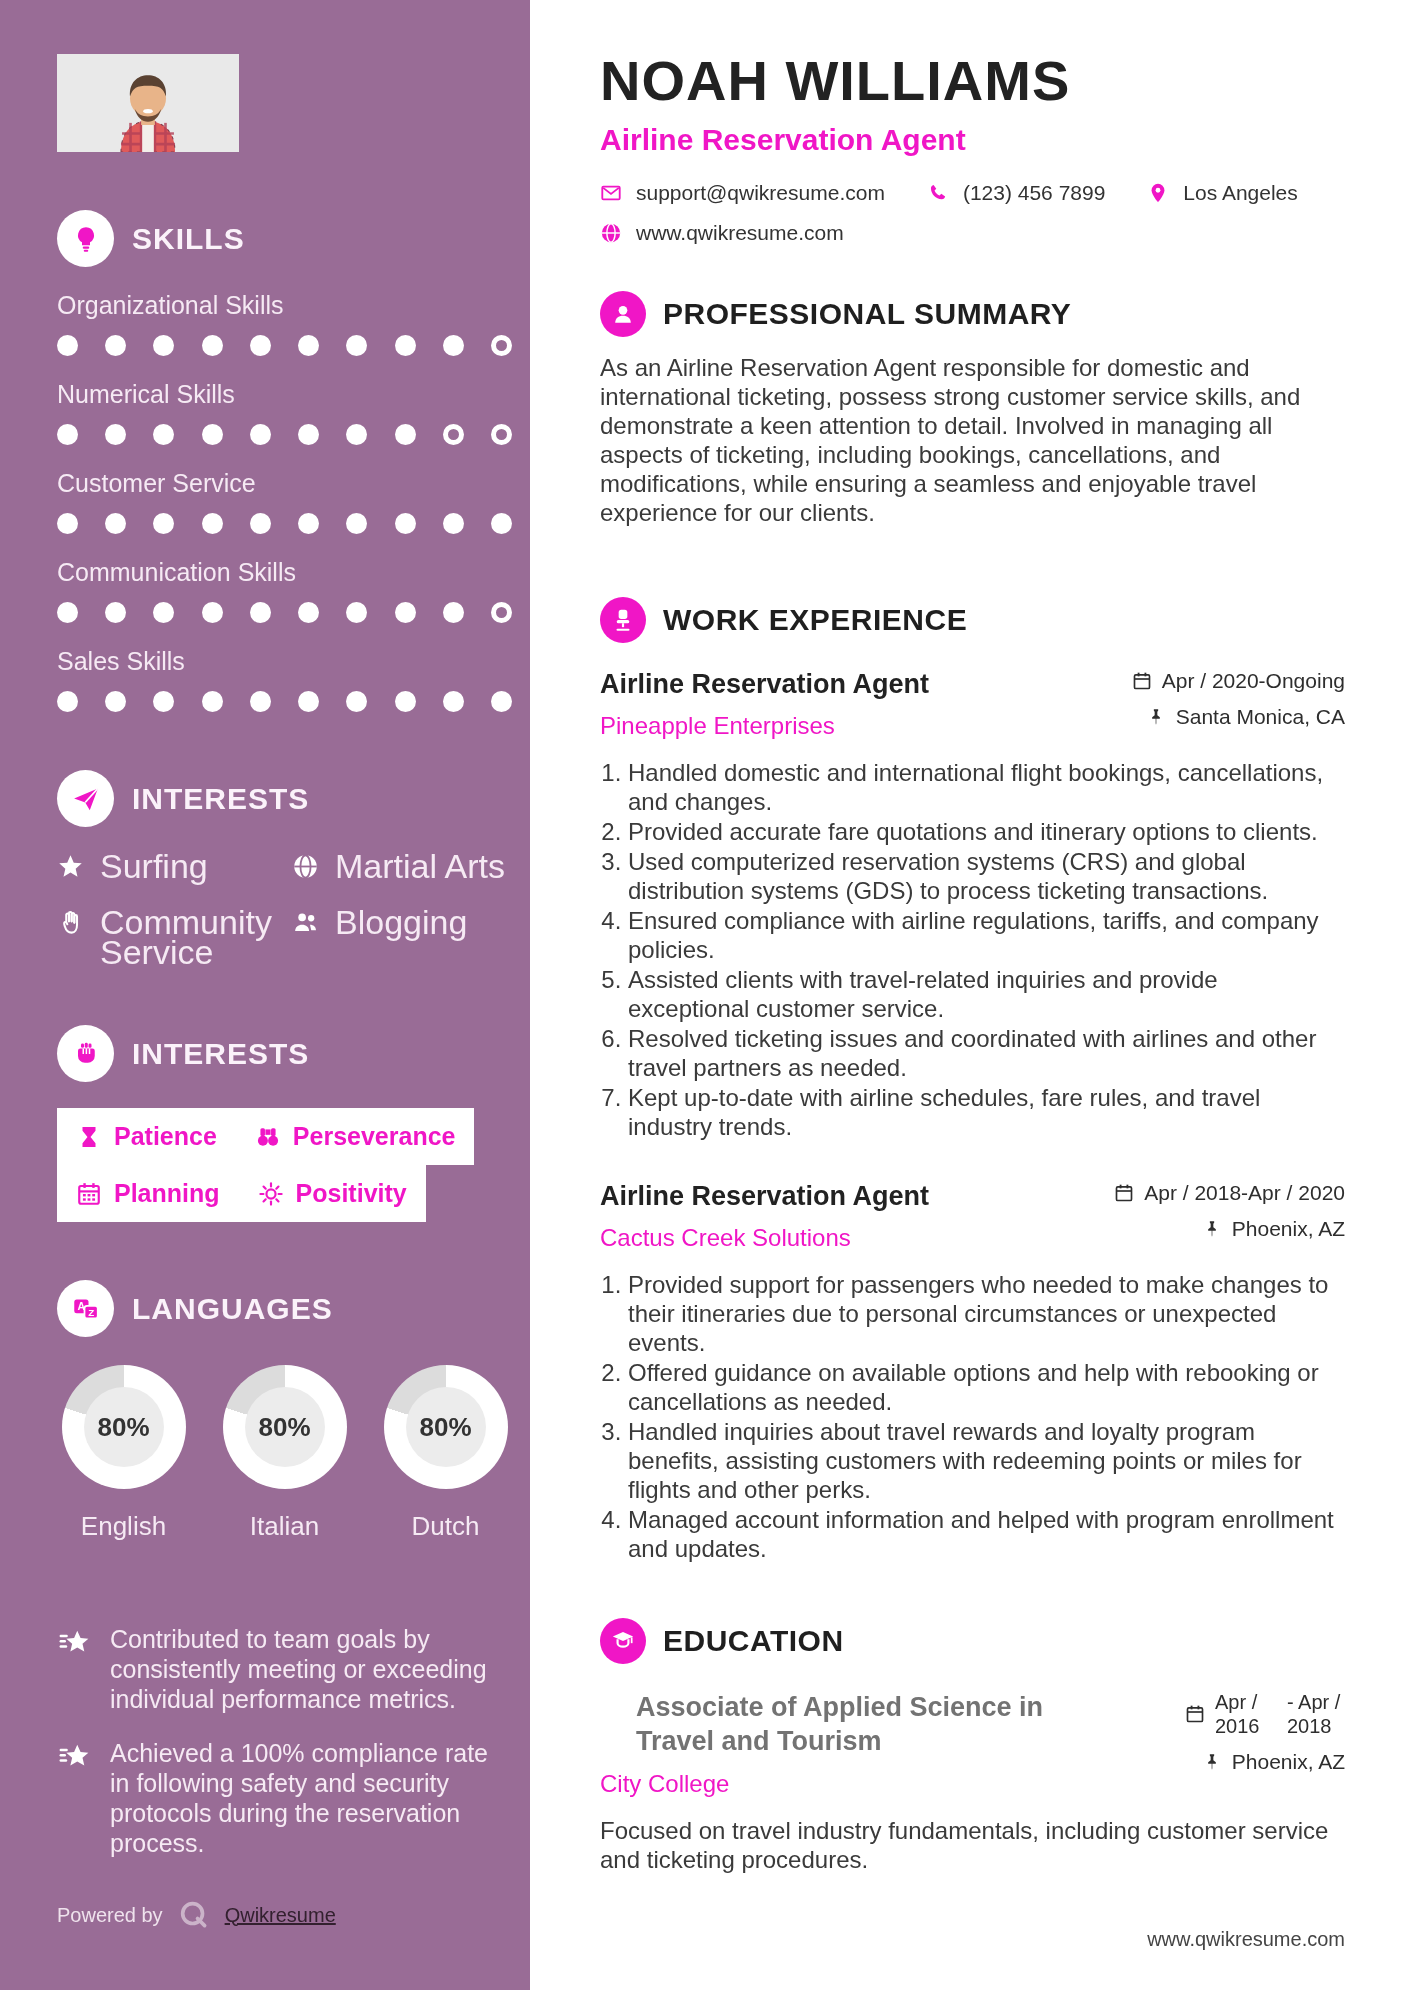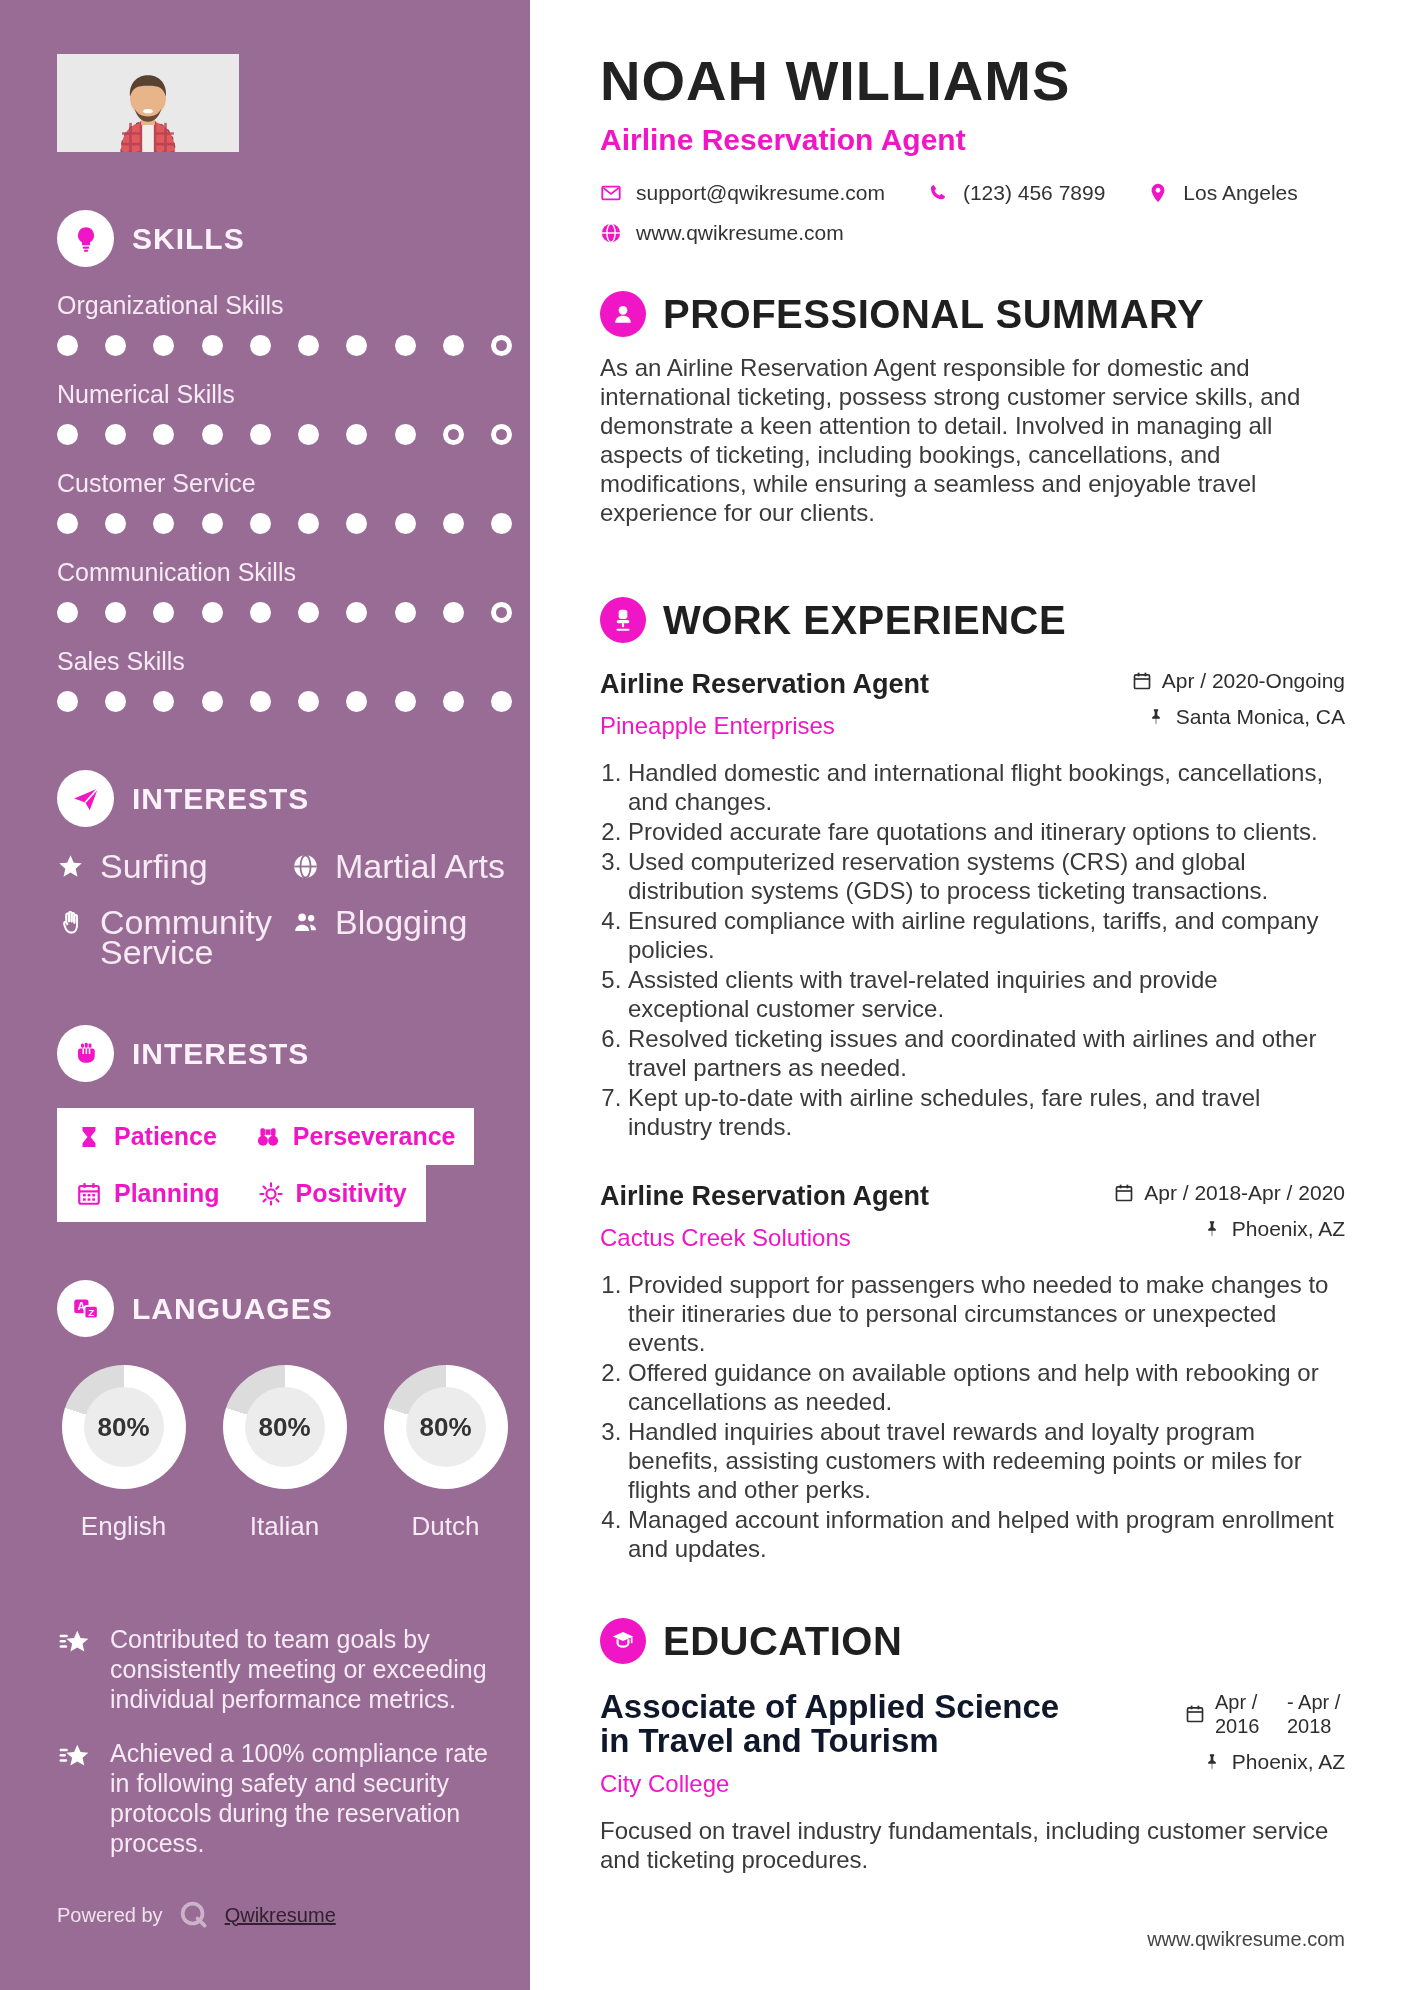--- a/index.html
+++ b/index.html
@@ -44,35 +44,35 @@
   .job-title{font-size:30px;font-weight:bold;color:#F016C6;margin-top:10px;}
   .contact-row{display:flex;align-items:center;gap:14px;margin-top:24px;flex-wrap:wrap;}
   .contact-row.second{margin-top:16px;}
   .contact-item{display:flex;align-items:center;gap:14px;font-size:21px;color:#333333;margin-right:28px;}
   .contact-item svg{width:22px;height:22px;color:#F016C6;}
   .section{margin-top:46px;}
   .sec-head{display:flex;align-items:center;gap:17px;}
   .sec-head .circle{width:46px;height:46px;border-radius:50%;background:#F016C6;color:#ffffff;
                     display:flex;align-items:center;justify-content:center;flex:0 0 auto;}
   .sec-head .circle svg{width:26px;height:26px;}
-  .sec-title{font-size:40px;font-weight:bold;color:#1F1F1F;letter-spacing:0.5px;}
+  .sec-title{font-size:30px;font-weight:bold;color:#1F1F1F;letter-spacing:0.5px;}
   .para{font-size:24px;line-height:29px;color:#3A3A3A;margin-top:16px;max-width:740px;}
   .job{margin-top:26px;}
   .job-head{display:flex;justify-content:space-between;align-items:flex-start;}
   .role{font-size:27px;font-weight:bold;color:#222222;}
   .company{font-size:24px;color:#F016C6;margin-top:12px;}
   .meta{display:flex;align-items:center;gap:10px;font-size:21px;color:#2E2E2E;justify-content:flex-end;}
   .meta svg{width:20px;height:20px;color:#2E2E2E;flex:0 0 auto;}
   .meta-col{display:flex;flex-direction:column;gap:12px;align-items:flex-end;min-width:230px;}
   .bullets{margin:18px 0 0 0;padding-left:28px;font-size:24px;line-height:29px;color:#3A3A3A;max-width:760px;}
   .bullets li{margin-bottom:1px;}
   .date-stack{display:flex;gap:14px;}
   .date-stack .d{width:58px;font-size:20px;line-height:24px;}
   .edu-head{display:flex;justify-content:space-between;align-items:flex-start;}
-  .degree{font-size:33px;font-weight:bold;color:#0f172a;max-width:480px;line-height:34px;}
+  .degree{font-size:27px;font-weight:bold;color:#737373;max-width:480px;line-height:34px;margin-left:36px;}
   .main-footer{margin-top:auto;text-align:right;font-size:20px;color:#444444;padding-top:30px;}
   .avatar-svg{width:100%;height:100%;display:block;}
 </style>
 </head>
 <body>
 
 <div class="page">
 
   <aside class="sidebar">
 

